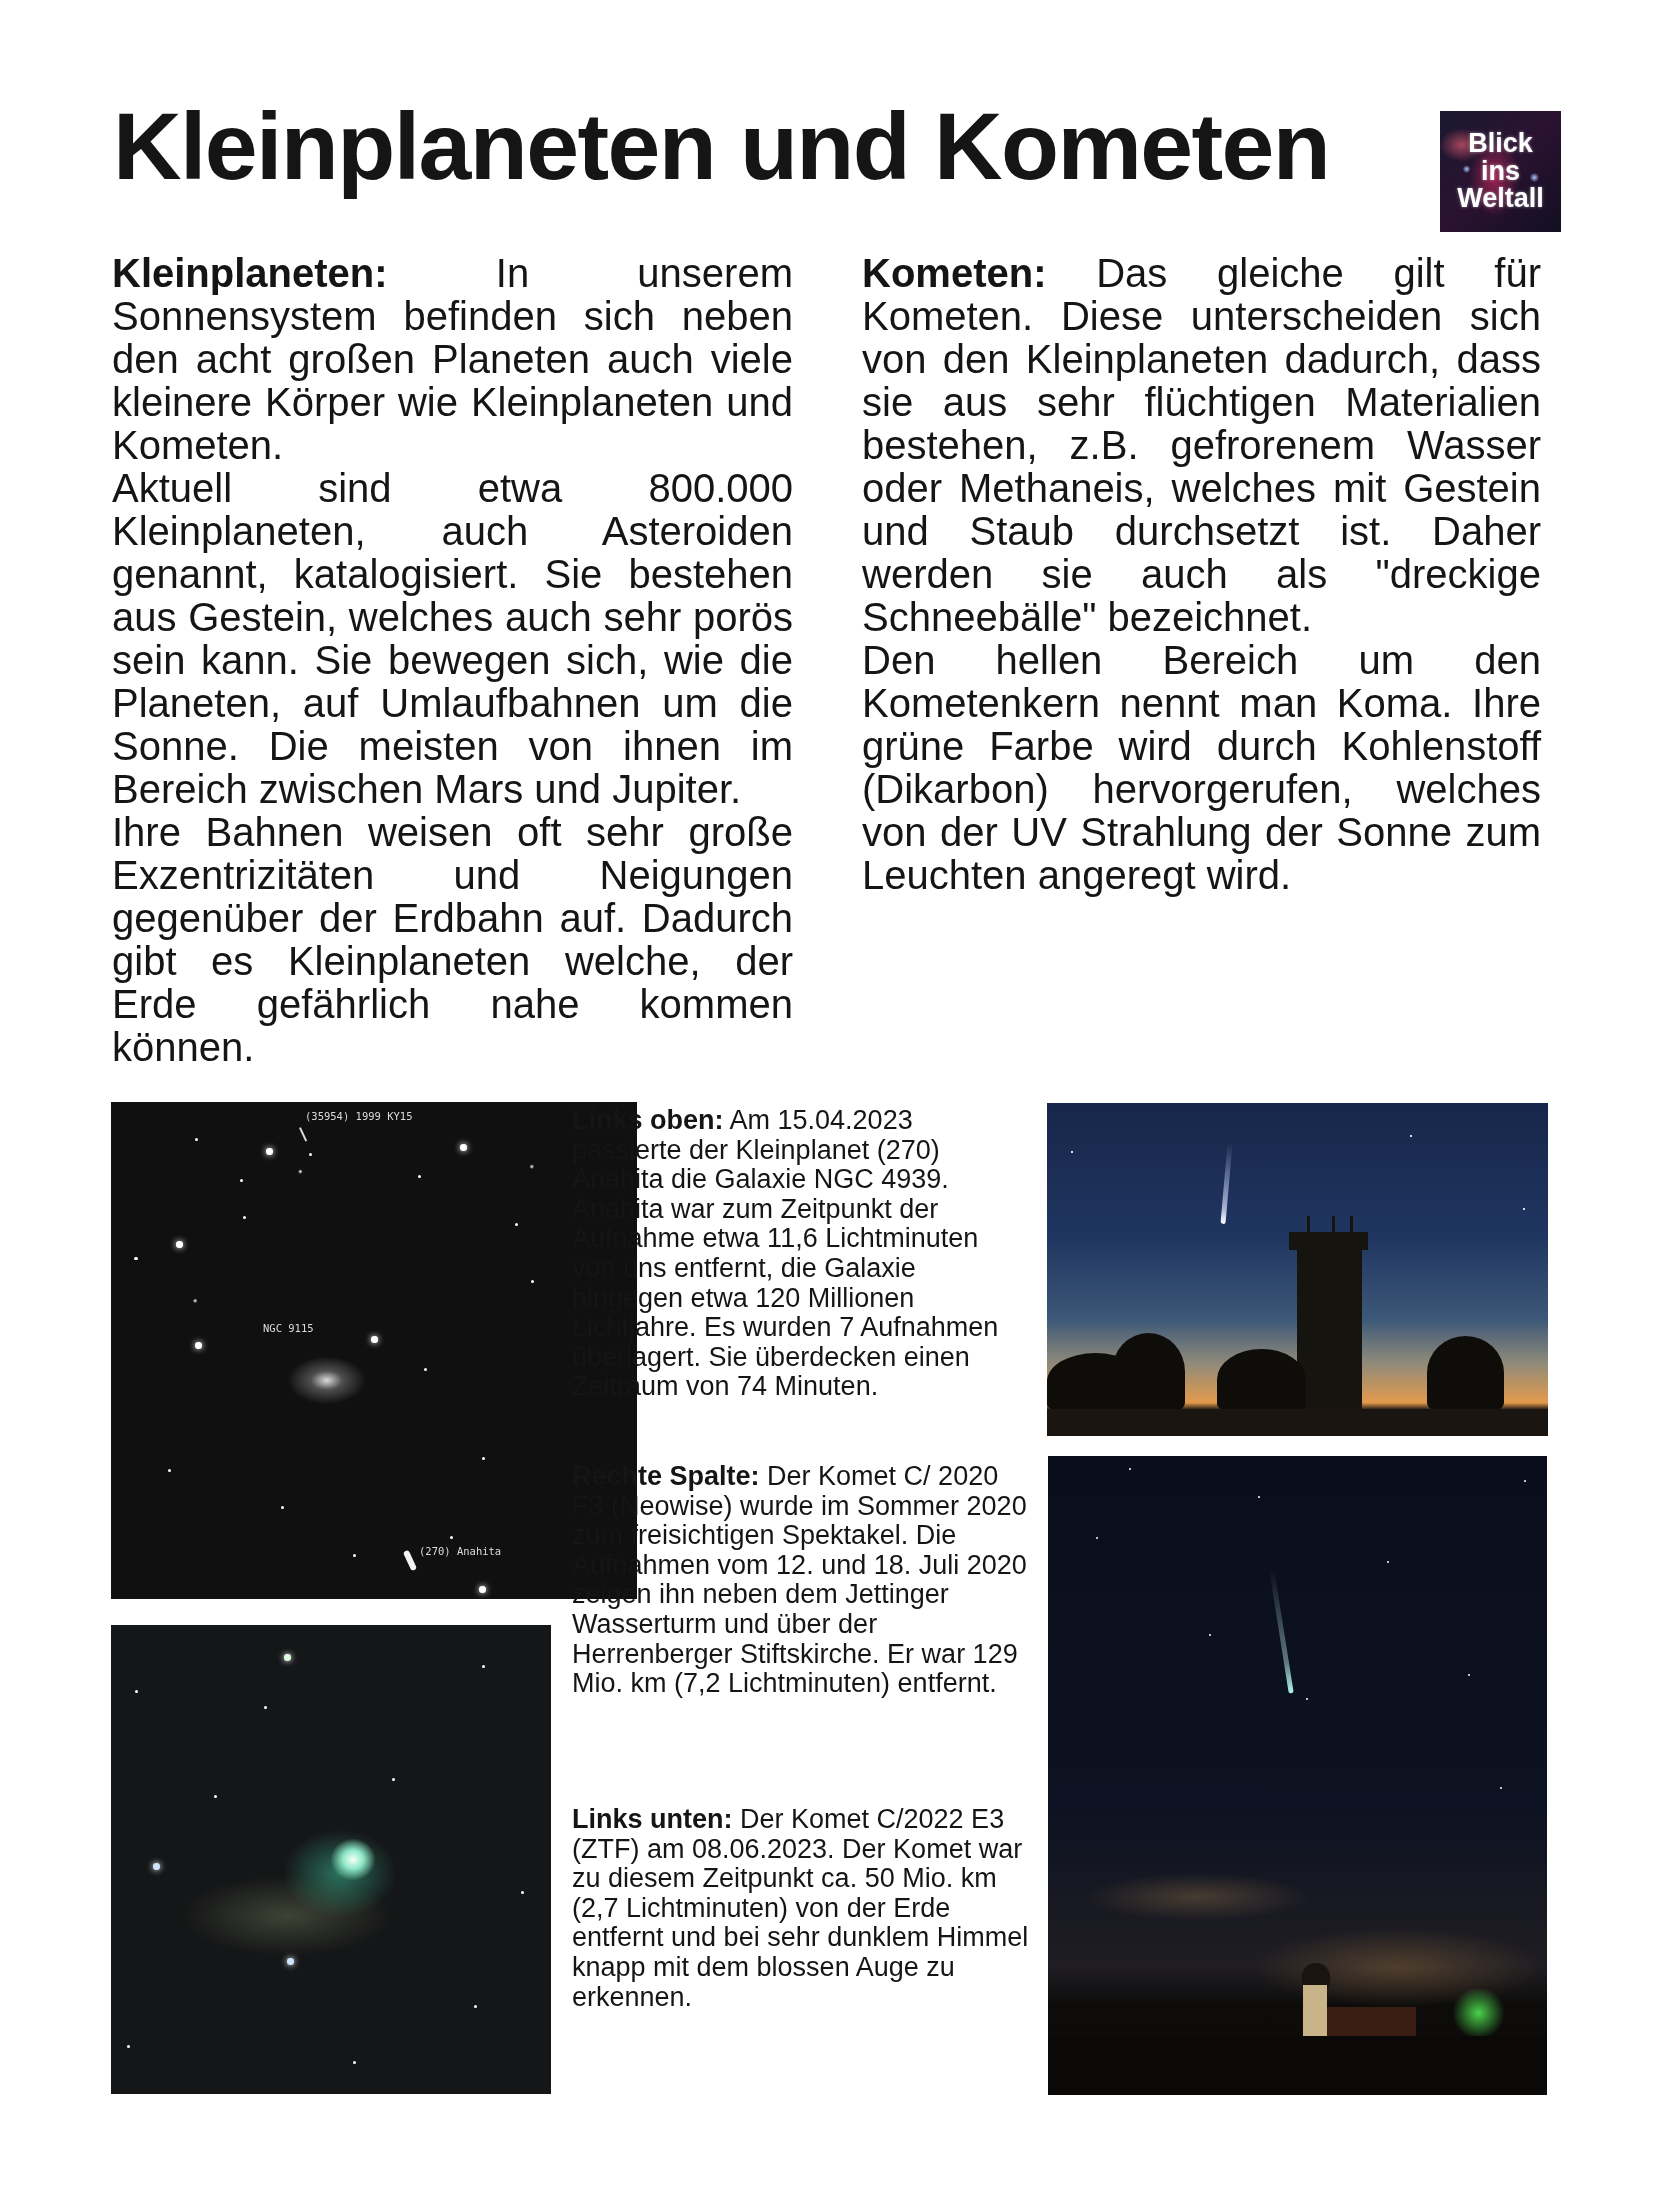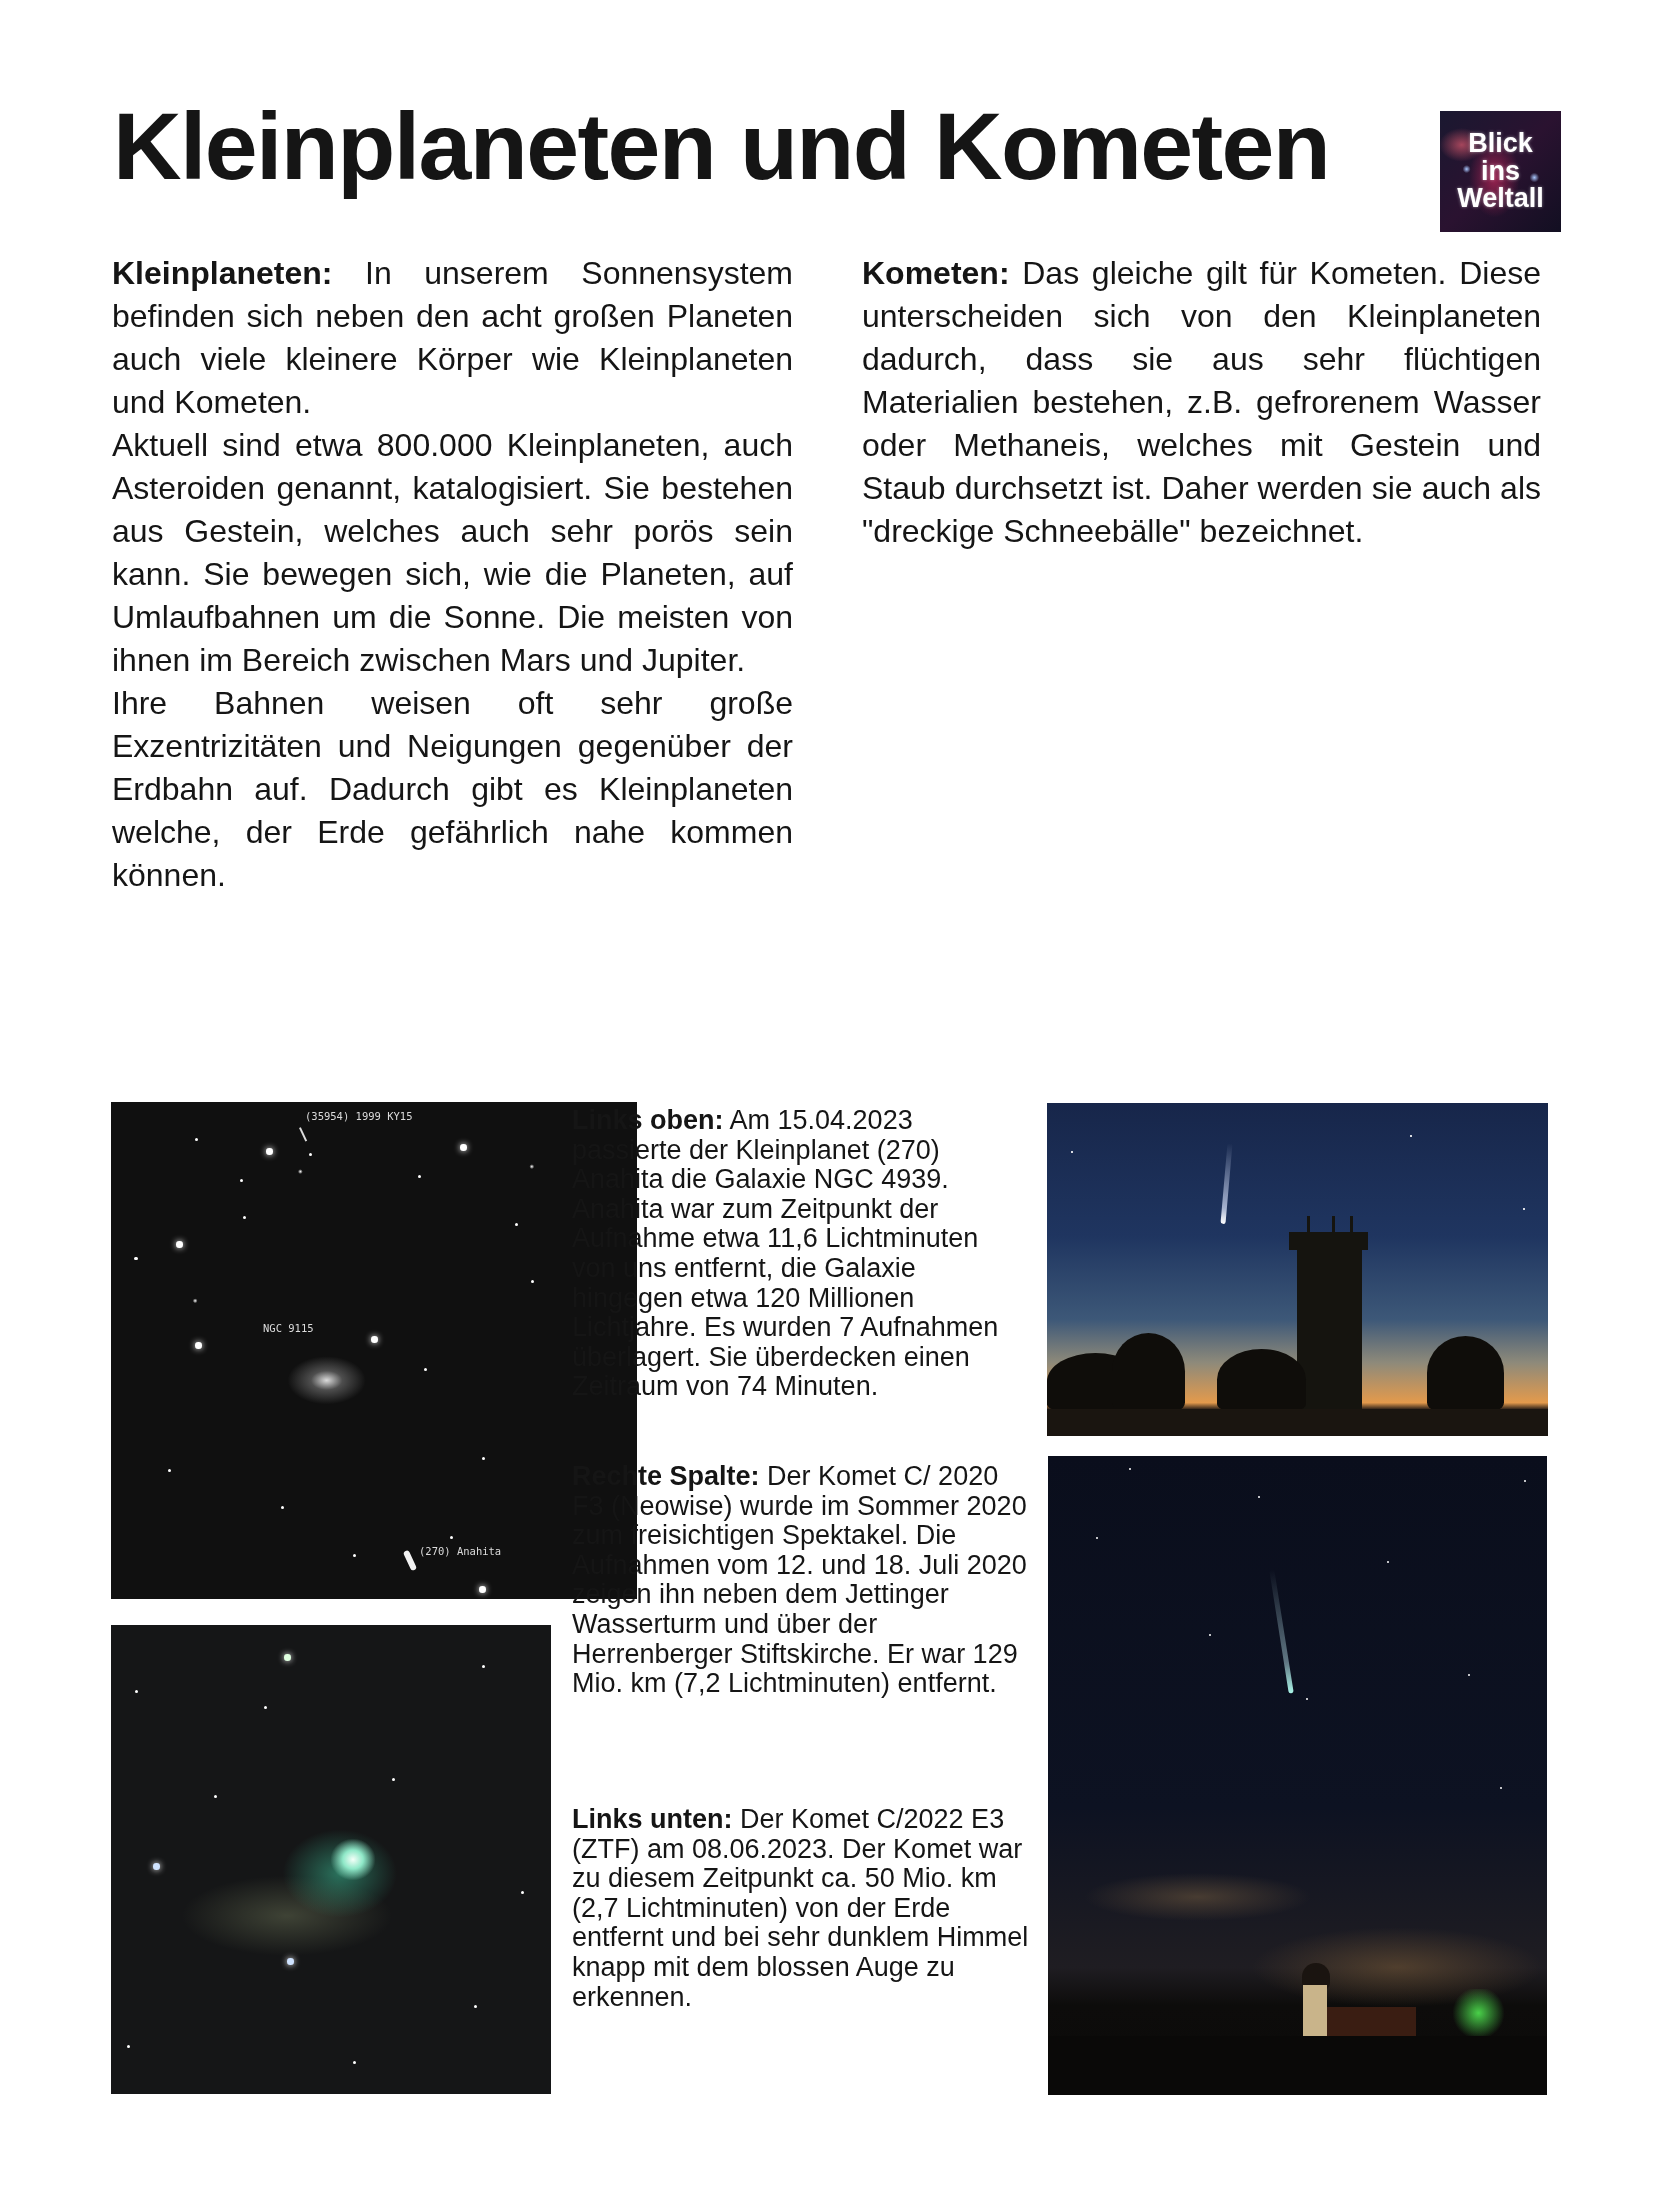--- a/index.html
+++ b/index.html
@@ -18,21 +18,21 @@
             radial-gradient(ellipse 32px 24px at 18% 28%, rgba(220,90,110,0.7), rgba(0,0,0,0) 70%),
             radial-gradient(circle 4.8px at 78% 55%, rgba(170,200,255,1), rgba(0,0,0,0) 100%),
             radial-gradient(circle 4px at 22% 48%, rgba(170,200,255,1), rgba(0,0,0,0) 100%),
             linear-gradient(135deg, #1a1830 0%, #2a1230 50%, #120f22 100%);
           display: flex; flex-direction: column; align-items: center; justify-content: center; }
   #logo span { color: #ffffff; font-weight: 700; font-size: 27px; line-height: 27.5px;
                font-family: "Liberation Sans", sans-serif;
                text-shadow: 0 0 3.2px rgba(255,255,255,0.5); }
 
   
-  .col { top: 252px; width: 681px; font-size: 32px; line-height: 43px; text-align: justify;
+  .col { top: 252px; width: 681px; font-size: 40px; line-height: 43px; text-align: justify;
          font-family: "Liberation Sans", sans-serif; color: #151515; }
   #col1 { left: 112px; }
   #col2 { left: 862px; width: 679px; }
   .col p { margin: 0; }
   .col b, .cap b { font-weight: 700; }
 
   
   .photo { position: absolute; overflow: hidden; }
   #photo-galaxy { left: 111px; top: 1102px; width: 526px; height: 497px;
     background:
@@ -100,20 +100,21 @@
 </div>
 
 <div id="col1" class="abs col">
   <p><b>Kleinplaneten:</b> <span>In unserem Sonnensystem befinden sich neben den acht großen Planeten auch viele kleinere Körper wie Kleinplaneten und Kometen.</span></p>
   <p>Aktuell sind etwa 800.000 Kleinplaneten, auch Asteroiden genannt, katalogisiert. Sie bestehen aus Gestein, welches auch sehr porös sein kann. Sie bewegen sich, wie die Planeten, auf Umlaufbahnen um die Sonne. Die meisten von ihnen im Bereich zwischen Mars und Jupiter.</p>
   <p>Ihre Bahnen weisen oft sehr große Exzentrizitäten und Neigungen gegenüber der Erdbahn auf. Dadurch gibt es Kleinplaneten welche, der Erde gefährlich nahe kommen können.</p>
 </div>
 
 <div id="col2" class="abs col">
   <p><b>Kometen:</b> <span>Das gleiche gilt für Kometen. Diese unterscheiden sich von den Kleinplaneten dadurch, dass sie aus sehr flüchtigen Materialien bestehen, z.B. gefrorenem Wasser oder Methaneis, welches mit Gestein und Staub durchsetzt ist. Daher werden sie auch als "dreckige Schneebälle" bezeichnet.</span></p>
+  <p>Den hellen Bereich um den Kometenkern nennt man Koma. Ihre grüne Farbe wird durch Kohlenstoff (Dikarbon) hervorgerufen, welches von der UV Strahlung der Sonne zum Leuchten angeregt wird.</p>
 </div>
 
 <div id="photo-galaxy" class="photo">
   <div class="star big" style="left:155px;top:46px;"></div>
   <div class="star big" style="left:349px;top:42px;"></div>
   <div class="star big" style="left:65px;top:139px;"></div>
   <div class="star big" style="left:84px;top:240px;"></div>
   <div class="star big" style="left:260px;top:234px;"></div>
   <div class="star big" style="left:368px;top:484px;"></div>
   <div class="star" style="left:84px;top:36px;"></div>

